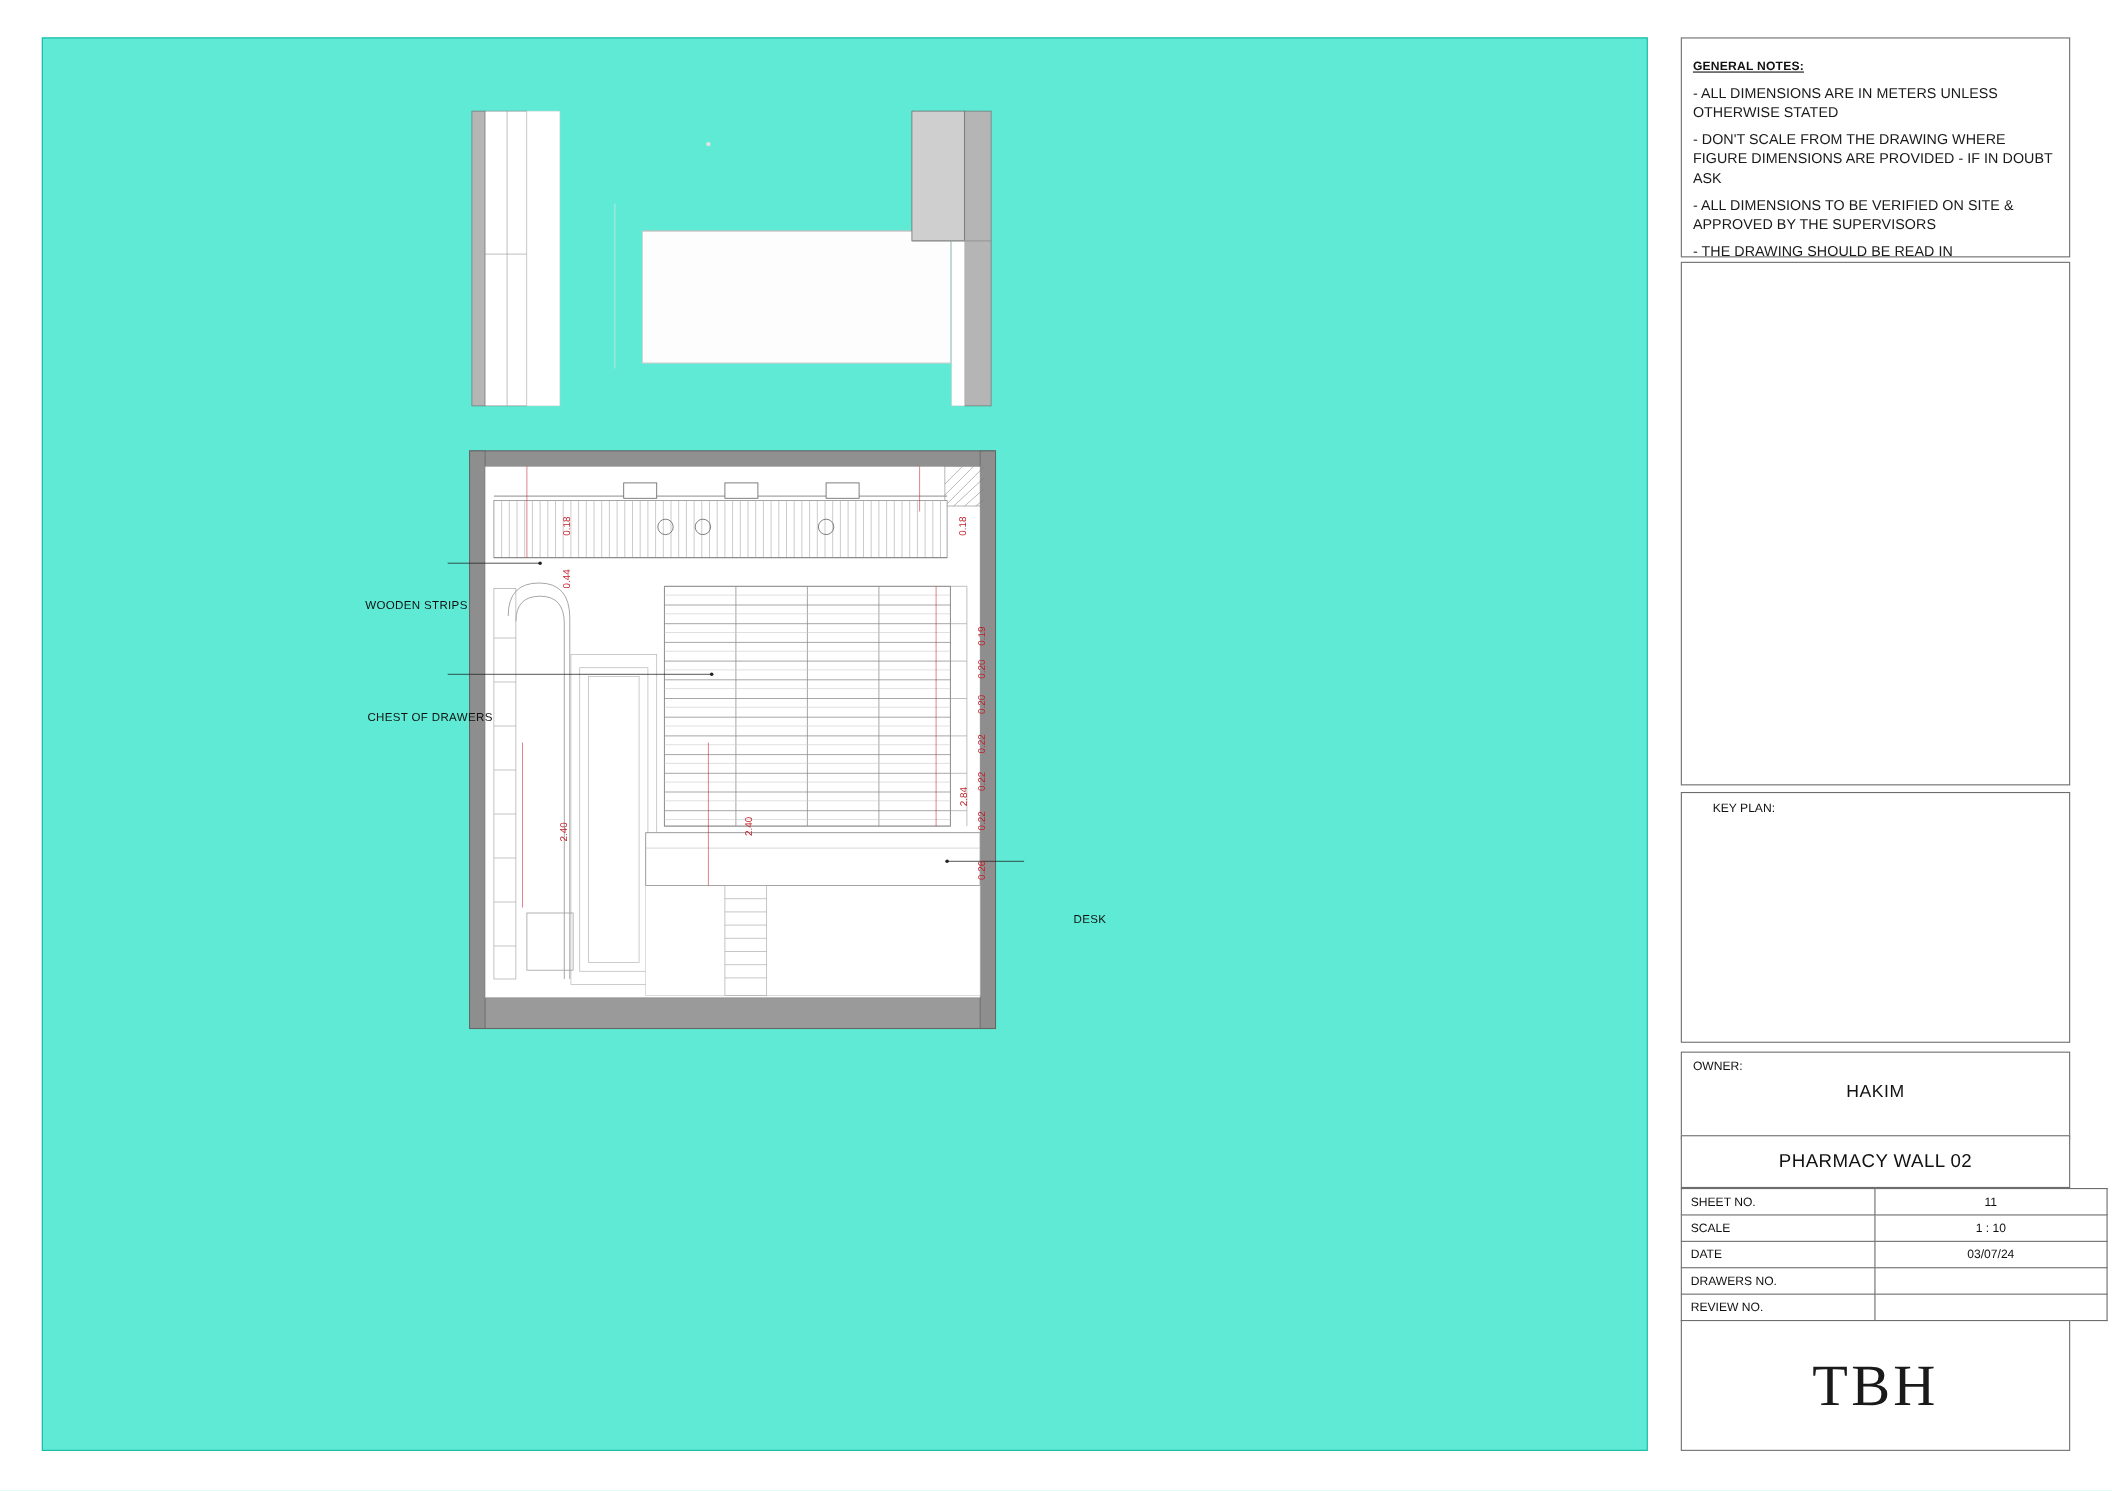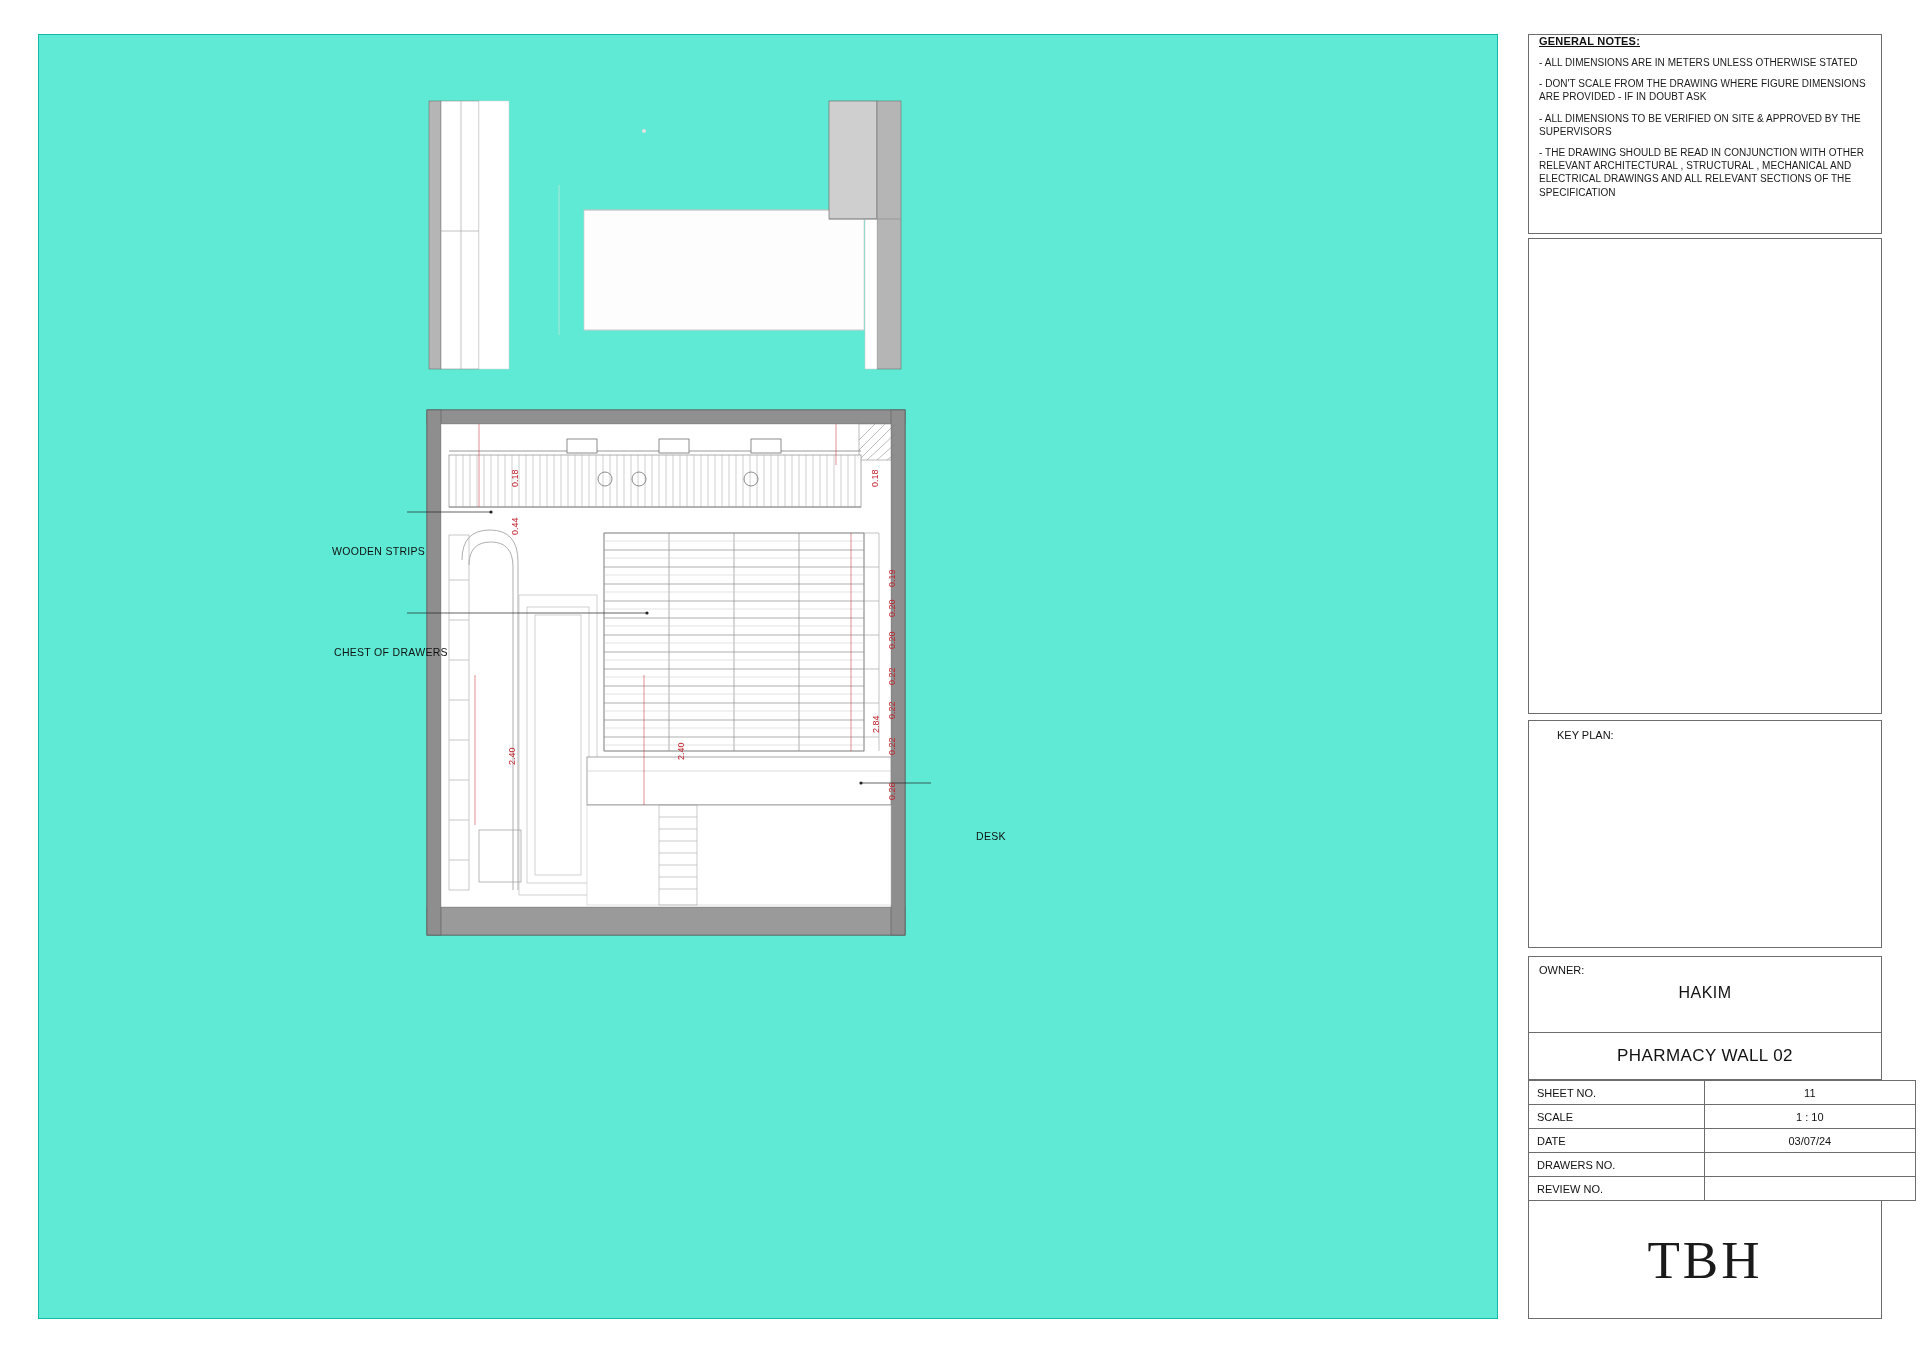--- a/index.html
+++ b/index.html
@@ -46,32 +46,32 @@
     background: #fff;
   }
 
   
   .notes-block {
     position: absolute;
     left: 0;
     top: 0;
     width: 354px;
     height: 200px;
-    padding: 0 10px;
+    padding: 20px 10px;
   }
   .notes-title {
     font-size: 11px;
     font-weight: bold;
     color: #111;
     text-decoration: underline;
     margin-bottom: 9px;
     letter-spacing: 0.2px;
   }
   .note-item {
-    font-size: 10px;
+    font-size: 13px;
     line-height: 1.32;
     color: #1a1a1a;
     margin-bottom: 8px;
     letter-spacing: 0.05px;
   }
 
   
   .image-block {
     position: absolute;
     left: 0;

